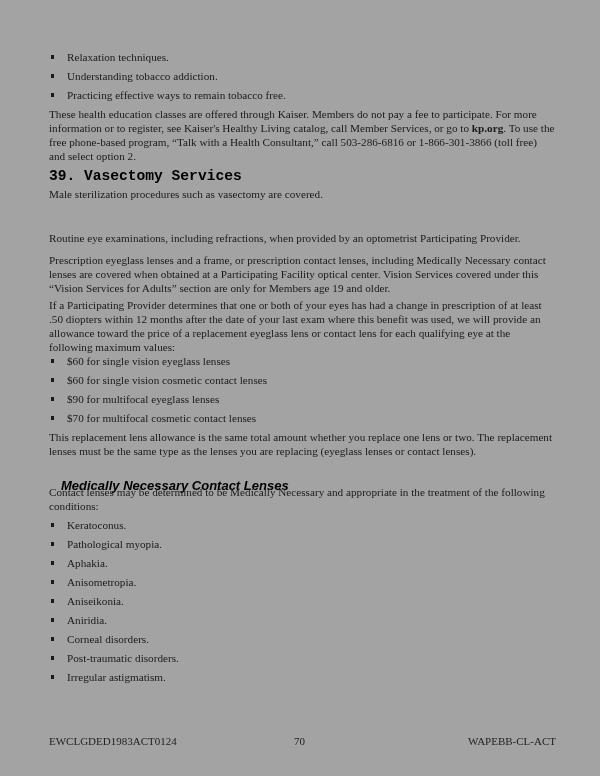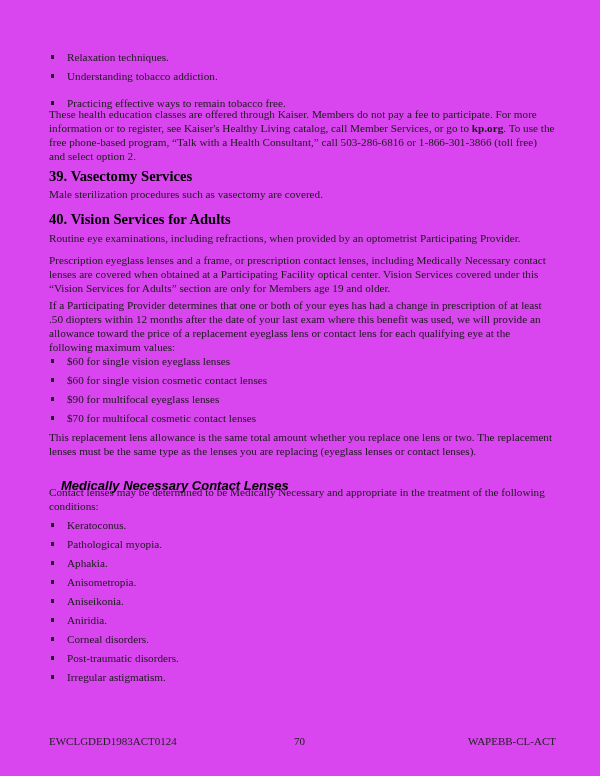--- a/index.html
+++ b/index.html
@@ -1,52 +1,51 @@
 <!DOCTYPE html>
 <html><head>
   <meta charset="utf-8">
   <style>
     html, body { margin: 0; padding: 0; background: #ffffff; }
     body { width: 600px; height: 776px; position: relative; overflow: hidden; }
-    .page { position: absolute; left: 0; top: 0; width: 600px; height: 776px; background: #d946ef; color: #1a1a1a; }
+    .page { position: absolute; left: 0; top: 0; width: 600px; height: 776px; background: #a3a3a3; color: #1a1a1a; }
     .serif { font-family: "Liberation Serif", "DejaVu Serif", serif; font-size: 11.2px; line-height: 14px; }
     .abs { position: absolute; left: 49px; width: 506px; margin: 0; }
     .bullet { position: absolute; left: 49px; width: 506px; height: 14px; }
     .bullet .dot { position: absolute; left: 2px; top: 5px; width: 3px; height: 4px; background: #1a1a1a; }
     .bullet .txt { position: absolute; left: 18px; top: 0; white-space: nowrap; }
-    h2.sec { font-family: Liberation Serif, serif; font-weight: bold; font-size: 14.6px; line-height: 17px; color: #000; position: absolute; left: 49px; margin: 0; }
+    h2.sec { font-family: Liberation Mono, monospace; font-weight: bold; font-size: 14.6px; line-height: 17px; color: #000; position: absolute; left: 49px; margin: 0; }
     h3.sub { font-family: "Liberation Sans", "DejaVu Sans", sans-serif; font-weight: bold; font-style: italic; font-size: 13px; line-height: 16px; color: #000; position: absolute; left: 49px; margin: 12px; }
     .para { text-align: left; }
     .footer { position: absolute; top: 735px; font-family: "Liberation Serif", "DejaVu Serif", serif; font-size: 11px; line-height: 13px; color: #222; white-space: nowrap; }
     b.link { font-weight: bold; text-align: center; }
   </style>
 </head>
 <body>
 
 <div class="page">
 
   <div class="bullet serif" style="top:50px;">
     <span class="dot"></span>
     <span class="txt">Relaxation techniques.</span>
   </div>
   <div class="bullet serif" style="top:69px;">
     <span class="dot"></span>
     <span class="txt">Understanding tobacco addiction.</span>
   </div>
-  <div class="bullet serif" style="top:96px;">
+  <div class="bullet serif" style="top:88px;">
     <span class="dot"></span>
     <span class="txt">Practicing effective ways to remain tobacco free.</span>
   </div>
 
   <p class="abs serif para" style="top:107px;"><span>These health education classes are offered through Kaiser. Members do not pay a fee to participate. For more information or to register, see Kaiser's Healthy Living catalog, call Member Services, or go to </span><b class="link">kp.org</b><span>. To use the free phone-based program, “Talk with a Health Consultant,” call 503-286-6816 or 1-866-301-3866 (toll free) and select option 2.</span></p>
 
   <h2 class="sec" style="top:168px;">39. Vasectomy Services</h2>
   <p class="abs serif" style="top:187px;">Male sterilization procedures such as vasectomy are covered.</p>
 
-  <h2 class="sec" style="top:211px;">40. Vision Services for Adults</h2>
   <p class="abs serif" style="top:231px;">Routine eye examinations, including refractions, when provided by an optometrist Participating Provider.</p>
   <p class="abs serif" style="top:253px;">Prescription eyeglass lenses and a frame, or prescription contact lenses, including Medically Necessary contact lenses are covered when obtained at a Participating Facility optical center. Vision Services covered under this “Vision Services for Adults” section are only for Members age 19 and older.</p>
   <p class="abs serif" style="top:298px;">If a Participating Provider determines that one or both of your eyes has had a change in prescription of at least .50 diopters within 12 months after the date of your last exam where this benefit was used, we will provide an allowance toward the price of a replacement eyeglass lens or contact lens for each qualifying eye at the following maximum values:</p>
 
   <div class="bullet serif" style="top:354px;">
     <span class="dot"></span>
     <span class="txt">$60 for single vision eyeglass lenses</span>
   </div>
   <div class="bullet serif" style="top:373px;">
     <span class="dot"></span>

